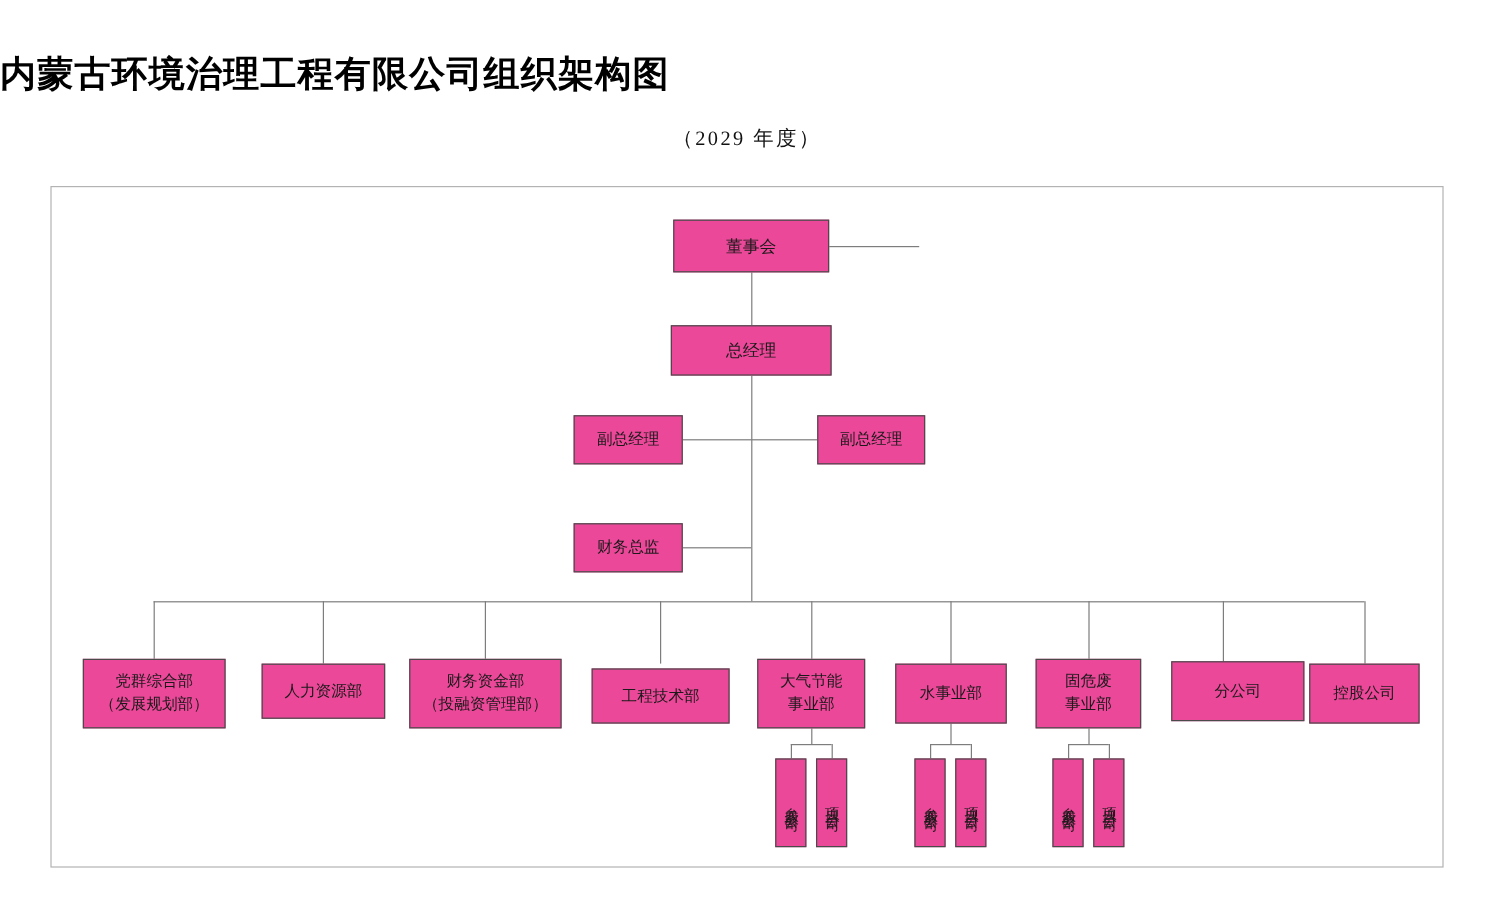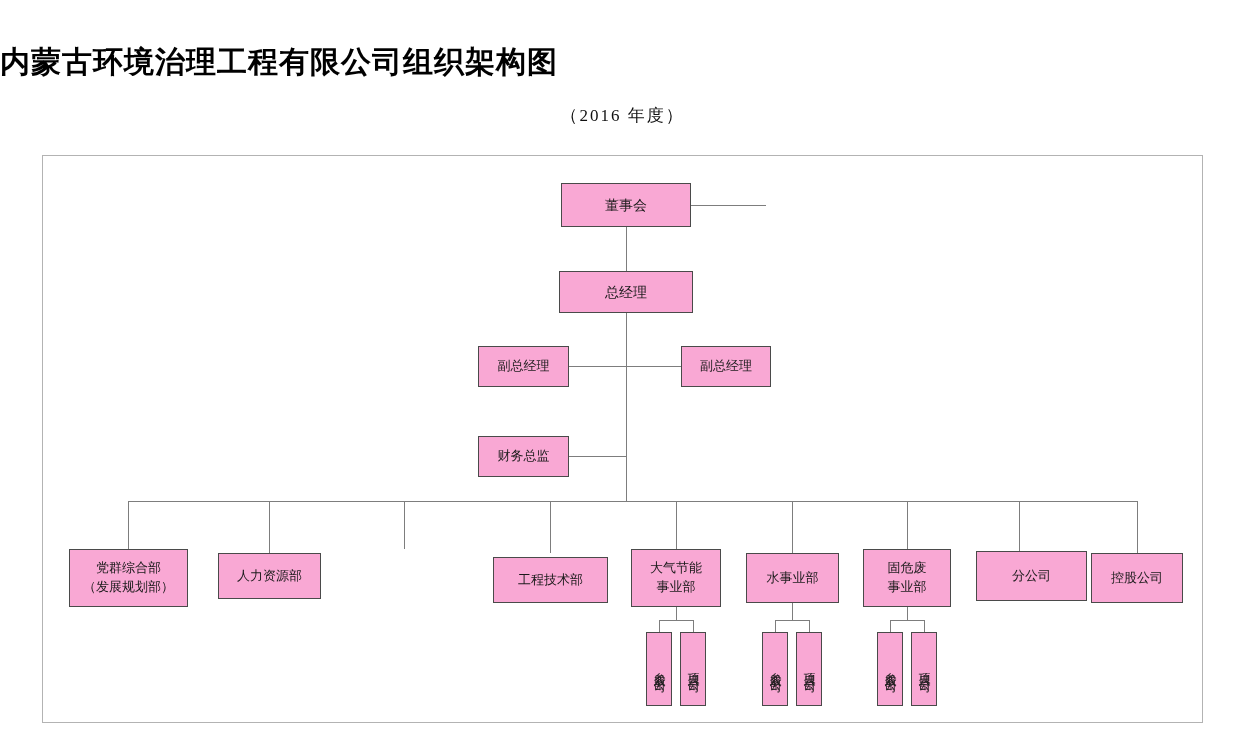--- a/index.html
+++ b/index.html
@@ -4,34 +4,34 @@
 <style>
   html,body{margin:0;padding:0;background:#fff;}
   .page{position:relative;width:1245px;height:753px;background:#fff;overflow:hidden;
         font-family:"Liberation Sans",sans-serif;}
   .title{position:absolute;top:42px;left:0;width:100%;
          font-size:30px;font-weight:700;color:#000;letter-spacing:1px;margin:0;}
   .subtitle{position:absolute;top:104px;left:0;width:100%;text-align:center;
             font-size:17px;color:#111;font-family:"Liberation Serif",serif;letter-spacing:2px;}
   .chart{position:absolute;left:42px;top:155px;width:1161px;height:568px;
          border:1px solid #b3b3b3;box-sizing:border-box;background:#fff;}
-  .box{position:absolute;box-sizing:border-box;background:#f9a8d4;border:1px solid #4a4a4a;
+  .box{position:absolute;box-sizing:border-box;background:#ec4899;border:1px solid #4a4a4a;
        display:flex;flex-direction:column;align-items:center;justify-content:center;
        font-size:13px;color:#1a1a1a;text-align:right;line-height:1.45;z-index:2;}
   .box .l{display:block;}
   .vtext{writing-mode:vertical-rl;text-orientation:upright;letter-spacing:3px;font-size:12px;}
   .line{position:absolute;background:#7d7d7d;z-index:1;}
 </style>
 </head>
 <body>
 
 <div class="page">
 
   <h1 class="title">内蒙古环境治理工程有限公司组织架构图</h1>
-  <div class="subtitle">（2016 年度）</div>
+  <div class="subtitle">（2029 年度）</div>
 
   <div class="chart">
 
     <div class="line" style="left:648px;top:49px;width:75px;height:1px"></div>
     <div class="line" style="left:583px;top:71px;width:1px;height:44px"></div>
     <div class="line" style="left:583px;top:157px;width:1px;height:188px"></div>
     <div class="line" style="left:526px;top:210px;width:57px;height:1px"></div>
     <div class="line" style="left:583px;top:210px;width:55px;height:1px"></div>
     <div class="line" style="left:526px;top:300px;width:57px;height:1px"></div>
     <div class="line" style="left:85px;top:345px;width:1009px;height:1px"></div>
@@ -79,20 +79,24 @@
       <span class="l">财务总监</span>
     </div>
 
     <div class="box" style="left:26px;top:393px;width:119px;height:58px">
       <span class="l">党群综合部</span>
       <span class="l">（发展规划部）</span>
     </div>
     <div class="box" style="left:175px;top:397px;width:103px;height:46px">
       <span class="l">人力资源部</span>
     </div>
+    <div class="box" style="left:298px;top:393px;width:127px;height:58px">
+      <span class="l">财务资金部</span>
+      <span class="l">（投融资管理部）</span>
+    </div>
     <div class="box" style="left:450px;top:401px;width:115px;height:46px">
       <span class="l">工程技术部</span>
     </div>
     <div class="box" style="left:588px;top:393px;width:90px;height:58px">
       <span class="l">大气节能</span>
       <span class="l">事业部</span>
     </div>
     <div class="box" style="left:703px;top:397px;width:93px;height:50px">
       <span class="l">水事业部</span>
     </div>

